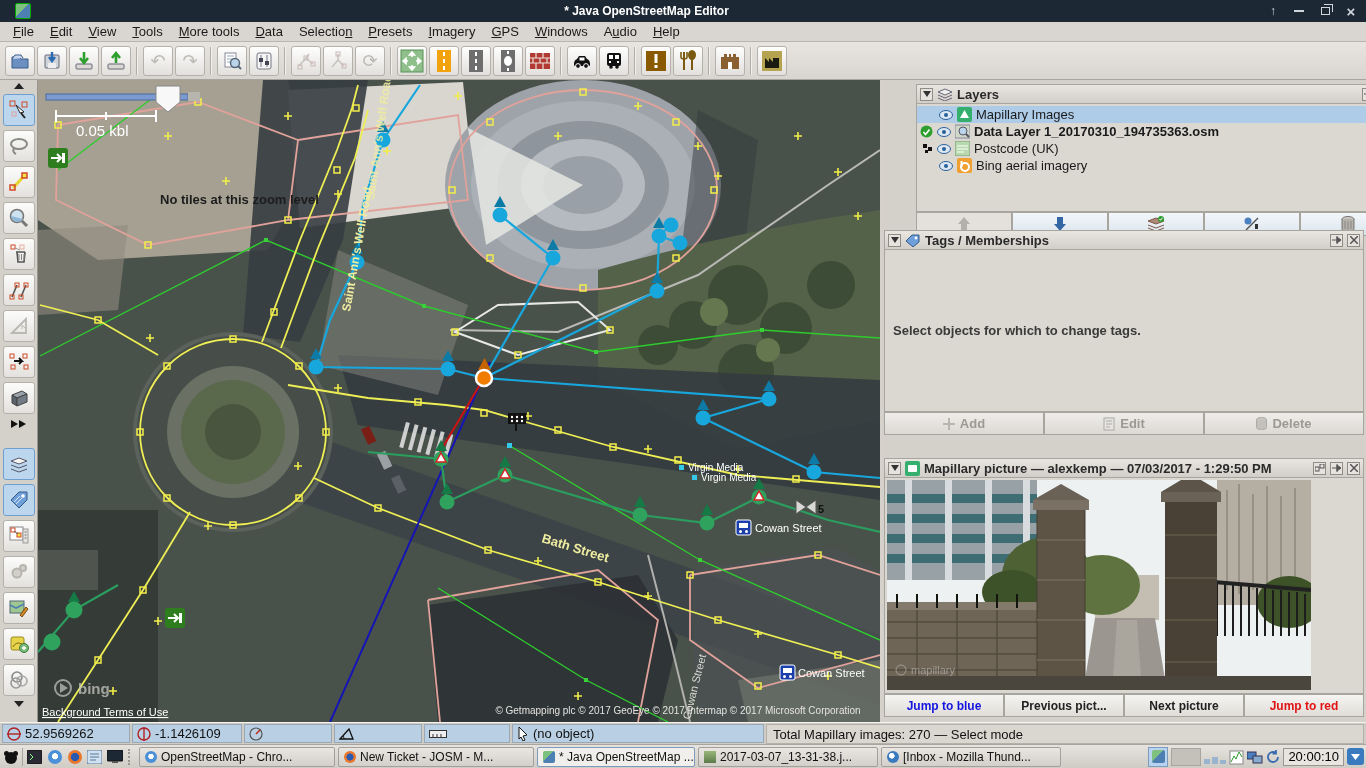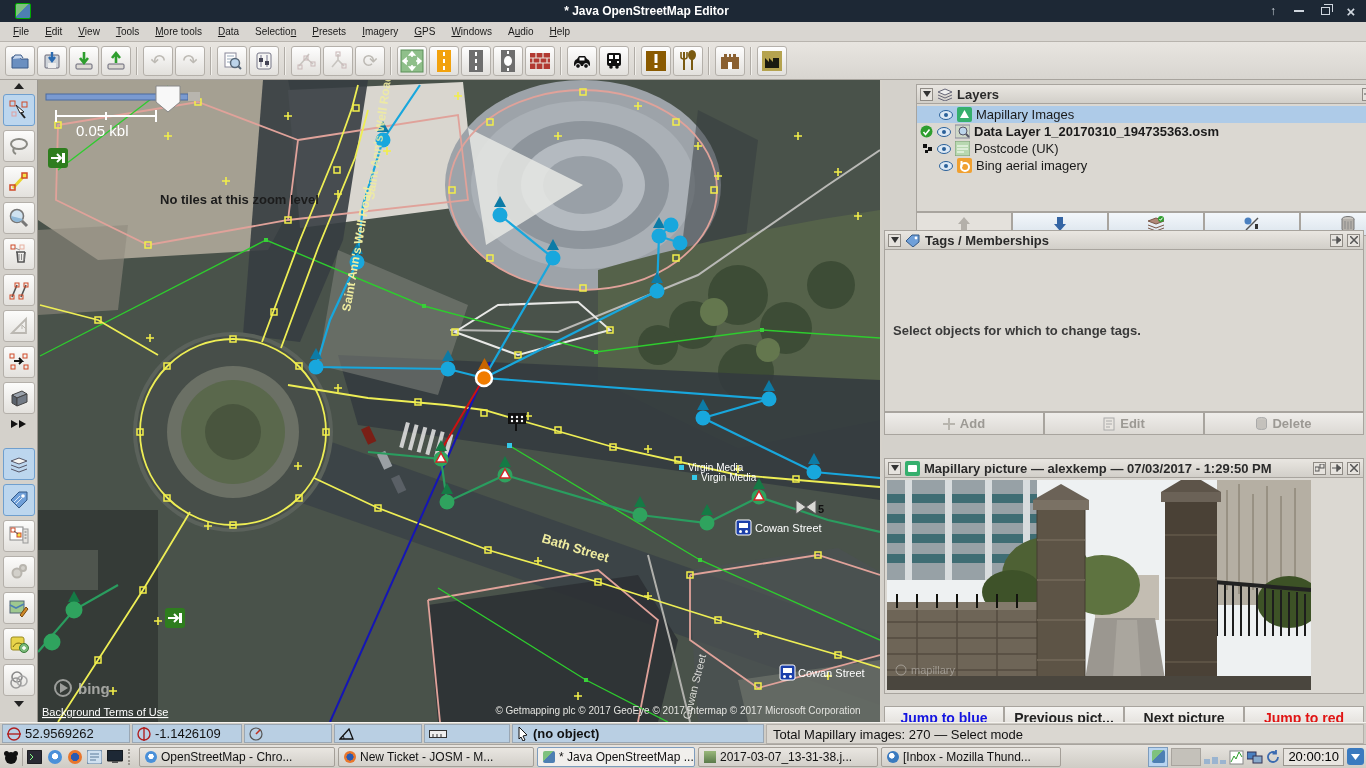--- a/index.html
+++ b/index.html
@@ -13,21 +13,21 @@
   #titlebar .title { flex:1; text-align:center; font-size:12px; font-weight:bold; }
   .winbtn { width:22px; height:16px; margin-right:4px; display:flex; align-items:center; justify-content:center; color:#cfd6de; font-size:12px; }
   .winbtn .bar { width:10px; height:2px; background:#cfd6de; }
   .winbtn .rest { width:9px; height:8px; border:1.5px solid #cfd6de; position:relative; }
   .winbtn .rest:before { content:""; position:absolute; left:2px; top:-4px; width:8px; height:7px; border:1.5px solid #cfd6de; border-bottom:none; border-left:none; }
   .winbtn .up:before { content:"↑"; font-weight:bold; }
   .winbtn .x:before { content:"×"; font-weight:bold; font-size:15px; }
 
   
   #menubar { left:0; top:22px; width:1366px; height:20px; background:#d9d6d1; border-bottom:1px solid #b8b4ae; display:flex; align-items:center; padding-left:6px; gap:2px; }
-  .menu-item { font-size:10px; color:#1a1a1a; padding:1px 7px; white-space:pre; }
+  .menu-item { font-size:13px; color:#1a1a1a; padding:1px 7px; white-space:pre; }
   .menu-item .u { text-decoration:underline; }
 
   
   #toolbar { left:0; top:42px; width:1366px; height:38px; background:linear-gradient(#e8e5e0,#d8d5d0); border-bottom:1px solid #a8a49e; display:flex; align-items:center; padding-left:4px; }
   .tbtn { width:30px; height:30px; margin:0 1px; border:1px solid #b4b0aa; border-radius:3px; background:linear-gradient(#fefefe,#e2e0dc); display:flex; align-items:center; justify-content:center; }
   .tsep { width:2px; height:28px; margin:0 4px; border-left:1px solid #b0aca6; border-right:1px solid #f2f0ec; }
   .glyph { font-size:18px; line-height:1; }
   .dis { color:#bdbab4; }
 
   
@@ -43,21 +43,21 @@
   #dock { left:882px; top:80px; width:484px; height:642px; background:#d4d1cb; }
   .panel-hdr { position:relative; height:20px; background:linear-gradient(#e9e6e1,#d2cfc9); border:1px solid #a8a49e; display:flex; align-items:center; padding:0 3px; gap:4px; }
   .panel-hdr .ttl { font-size:13px; font-weight:bold; color:#2a2a2a; flex:1; }
   .mini { width:13px; height:13px; border:1px solid #8f8b85; background:#e6e3de; display:flex; align-items:center; justify-content:center; }
   .panel-body { background:#dbd8d2; border:1px solid #a8a49e; border-top:none; }
   .layer-row { height:17px; display:flex; align-items:center; gap:4px; font-size:13px; color:#1a1a1a; padding-left:2px; }
   .layer-row.sel { background:#aecbe8; }
   .lbtnrow { display:flex; }
   .lbtn { flex:1; height:24px; border:1px solid #a8a49e; background:linear-gradient(#f3f7fb,#dbe4ec); display:flex; align-items:center; justify-content:center; }
   .gbtn { flex:1; height:23px; border:1px solid #a8a49e; background:linear-gradient(#efedea,#dcd9d4); display:flex; align-items:center; justify-content:center; gap:5px; font-size:13px; font-weight:bold; color:#9c9994; }
-  .mapbtn { flex:1; height:23px; border:1px solid #a8a49e; background:linear-gradient(#f5f4f2,#e0ddd8); display:flex; align-items:center; justify-content:center; font-size:14px; font-weight:bold; color:#222;margin-top:12px; }
+  .mapbtn { flex:1; height:23px; border:1px solid #a8a49e; background:linear-gradient(#f5f4f2,#e0ddd8); display:flex; align-items:center; justify-content:center; font-size:12px; font-weight:bold; color:#222; }
 
   
   #statusbar { left:0; top:722px; width:1366px; height:22px; background:#cfccc5; border-top:1px solid #f4f2ee; display:flex; align-items:stretch; font-size:13px; color:#111; }
   .seg { border:1px solid #9aa7b4; background:#b9cfe3; display:flex; align-items:center; gap:4px; padding:0 4px; margin:1px 0 1px 2px; }
   .seg-sum { border:1px solid #b4b0aa; background:#dad7d1; flex:1; display:flex; align-items:center; padding:9px 6px; margin:1px 2px; }
 
   
   #taskbar { left:0; top:744px; width:1366px; height:24px; background:linear-gradient(#e6e3de,#cfccc5); border-top:1px solid #a8a49e; display:flex; align-items:center; padding:0 2px; gap:3px; }
   .task-btn { height:20px; border:1px solid #a49f98; border-radius:2px; background:linear-gradient(#e9e6e1,#d3d0ca); display:flex; align-items:center; gap:4px; padding:0 5px; font-size:12px; color:#111; overflow:hidden; white-space:nowrap; }
   .task-btn.active { background:#f1efec; border-color:#7d9cbd; }
@@ -990,21 +990,21 @@
   <div class="seg" style="width:86px">
     <svg width="18" height="10">
         <rect x="0.5" y="1.5" width="17" height="7" fill="#eee" stroke="#333"></rect>
         <path d="M4 8 v-3 M8 8 v-3 M12 8 v-3" stroke="#333"></path>
       </svg>
   </div>
   <div class="seg" style="width:252px">
     <svg width="12" height="14">
         <path d="M2 0 L10 8 L6 9 L8 13 L6 14 L4 10 L2 12 Z" fill="#fff" stroke="#111"></path>
       </svg>
-    <span style="font-weight:bold">(no object)</span>
+    <span style="font-weight:normal">(no object)</span>
   </div>
   <div class="seg-sum">
       <span>Total Mapillary images: 270 — Select mode</span>
     </div>
 </div>
 
 <div id="taskbar" class="abs">
   <div class="lch">
       <svg width="16" height="14">
         <circle cx="8" cy="8" r="6" fill="#111"></circle>

